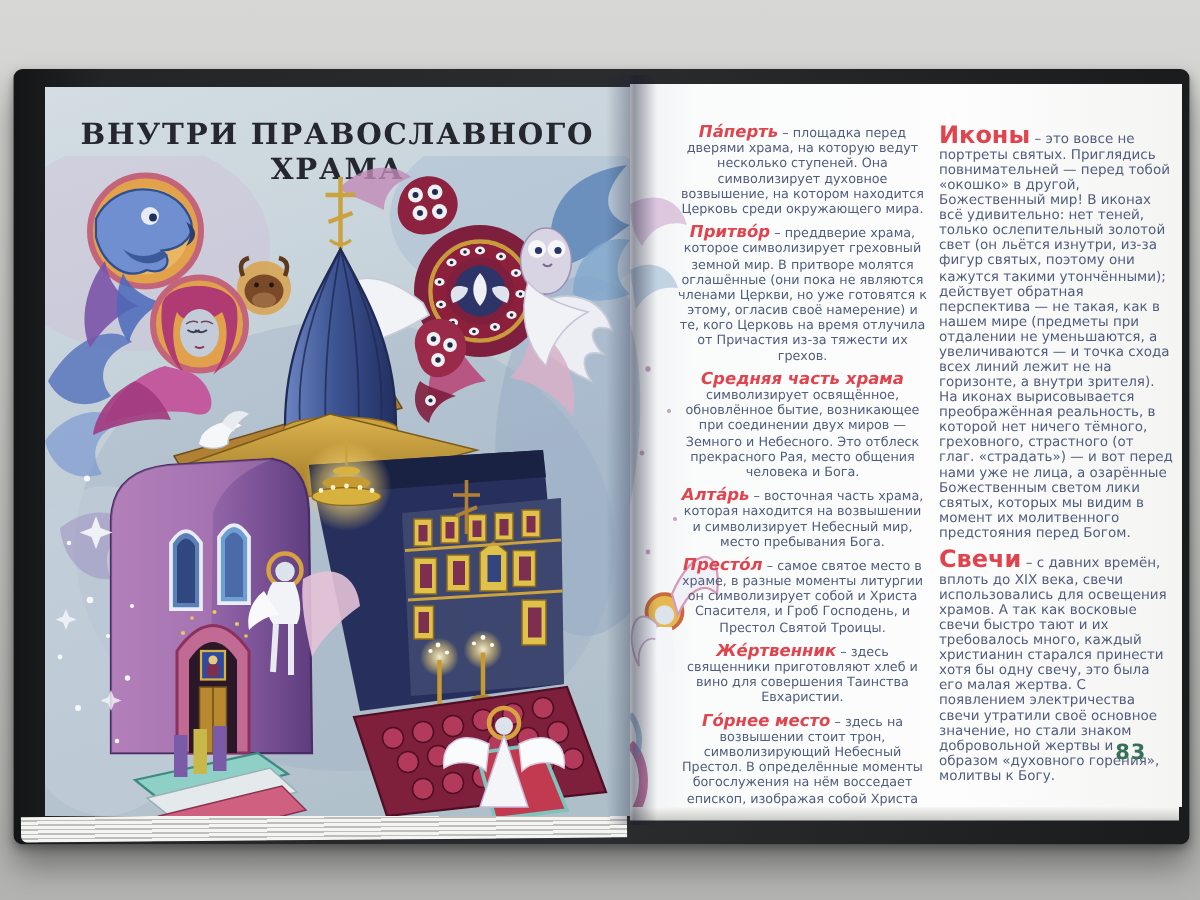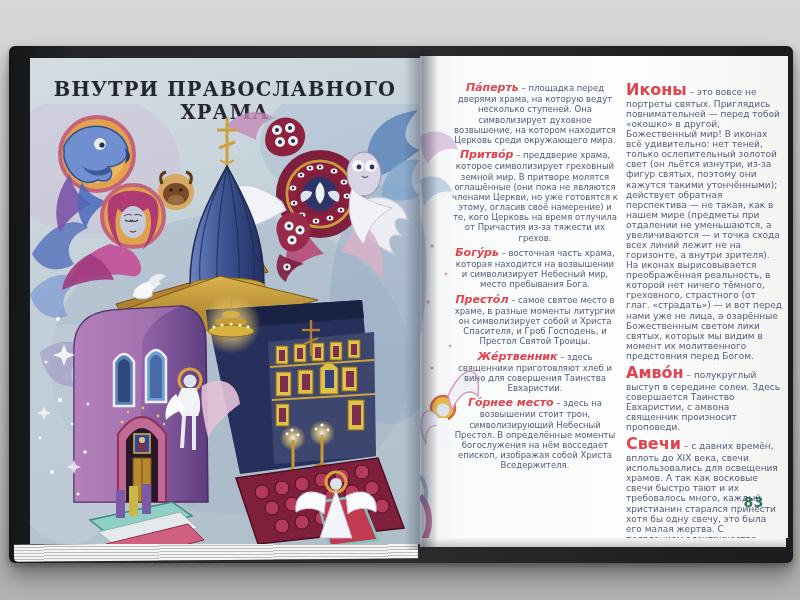--- a/index.html
+++ b/index.html
@@ -416,29 +416,29 @@
           <circle cx="12" cy="272" r="1.6"></circle>
       </g>
       <path d="M0,400 C10,410 12,430 4,444" stroke="#b85a90" stroke-width="6" fill="none" opacity=".8"></path>
       <path d="M0,380 C6,388 8,398 4,408" stroke="#7a9cc4" stroke-width="4" fill="none" opacity=".6"></path>
     </svg>
 
     <div class="cols">
       <div class="col col1">
         <p class="entry"><span class="term">Па́перть</span> <span>– площадка перед дверями храма, на которую ведут несколько ступеней. Она символизирует духовное возвышение, на котором находится Церковь среди окружающего мира.</span></p>
         <p class="entry"><span class="term">Притво́р</span> <span>– преддверие храма, которое символизирует греховный земной мир. В притворе молятся оглашённые (они пока не являются членами Церкви, но уже готовятся к этому, огласив своё намерение) и те, кого Церковь на время отлучила от Причастия из-за тяжести их грехов.</span></p>
-        <p class="entry"><span class="term">Богу́рь</span> <span>– восточная часть храма, которая находится на возвышении и символизирует Небесный мир, место пребывания Бога.</span></p>
+        <p class="entry"><span class="term">Средняя часть храма</span> <span>символизирует освящённое, обновлённое бытие, возникающее при соединении двух миров — Земного и Небесного. Это отблеск прекрасного Рая, место общения человека и Бога.</span></p>
+        <p class="entry"><span class="term">Алта́рь</span> <span>– восточная часть храма, которая находится на возвышении и символизирует Небесный мир, место пребывания Бога.</span></p>
         <p class="entry"><span class="term">Престо́л</span> <span>– самое святое место в храме, в разные моменты литургии он символизирует собой и Христа Спасителя, и Гроб Господень, и Престол Святой Троицы.</span></p>
         <p class="entry"><span class="term">Же́ртвенник</span> <span>– здесь священники приготовляют хлеб и вино для совершения Таинства Евхаристии.</span></p>
         <p class="entry"><span class="term">Го́рнее место</span> <span>– здесь на возвышении стоит трон, символизирующий Небесный Престол. В определённые моменты богослужения на нём восседает епископ, изображая собой Христа Вседержителя.</span></p>
 
       </div>
       <div class="col col2">
         <p class="entry"><span class="term">Иконы</span> <span>– это вовсе не портреты святых. Приглядись повнимательней — перед тобой «окошко» в другой, Божественный мир! В иконах всё удивительно: нет теней, только ослепительный золотой свет (он льётся изнутри, из-за фигур святых, поэтому они кажутся такими утончёнными); действует обратная перспектива — не такая, как в нашем мире (предметы при отдалении не уменьшаются, а увеличиваются — и точка схода всех линий лежит не на горизонте, а внутри зрителя). На иконах вырисовывается преображённая реальность, в которой нет ничего тёмного, греховного, страстного (от глаг. «страдать») — и вот перед нами уже не лица, а озарённые Божественным светом лики святых, которых мы видим в момент их молитвенного предстояния перед Богом.</span></p>
-        <p class="entry"><span class="term">Амво́н</span> <span>– полукруглый выступ в середине солеи. Здесь совершается Таинство Евхаристии, с амвона священник произносит проповеди.</span></p>
         <p class="entry"><span class="term">Свечи</span> <span>– с давних времён, вплоть до XIX века, свечи использовались для освещения храмов. А так как восковые свечи быстро тают и их требовалось много, каждый христианин старался принести хотя бы одну свечу, это была его малая жертва. С появлением электричества свечи утратили своё основное значение, но стали знаком добровольной жертвы и образом «духовного горения», молитвы к Богу.</span></p>
       </div>
     </div>
     <div class="pagenum">83</div>
   </div>
 
   <div class="gutter"></div>
 </div>
 
 </body></html>

